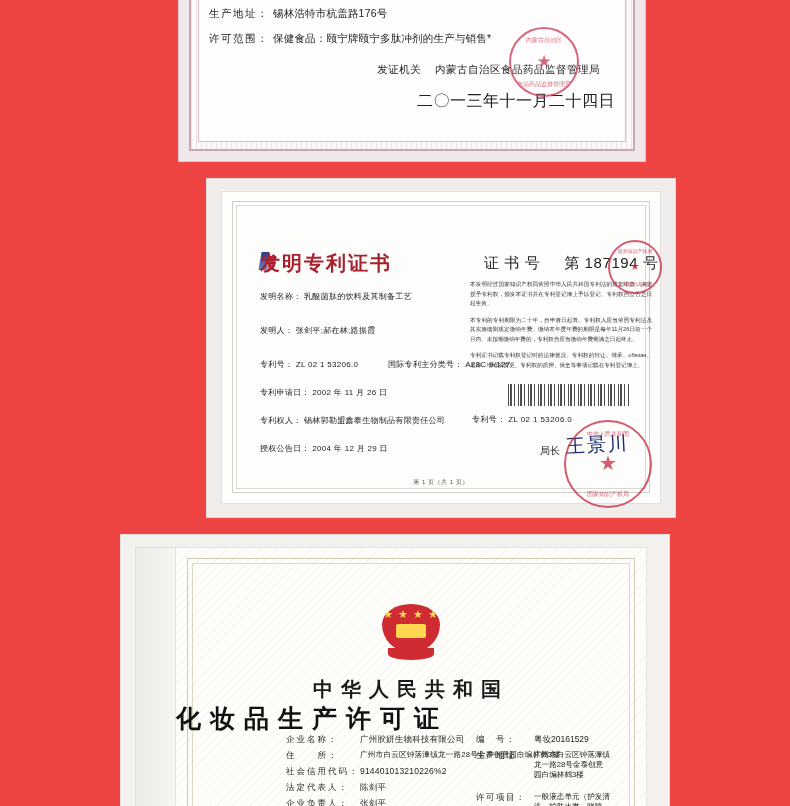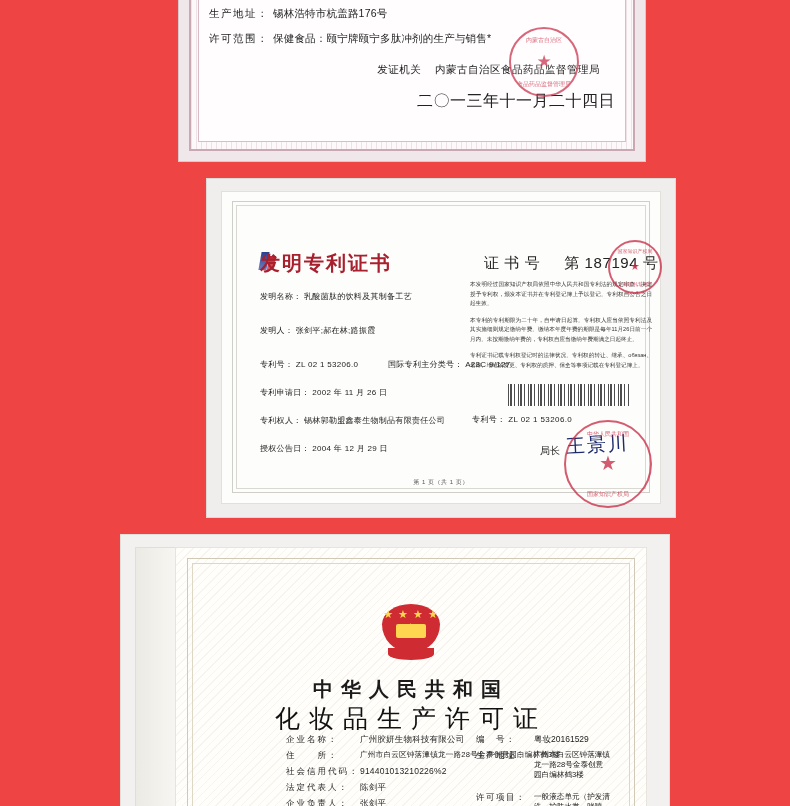--- a/index.html
+++ b/index.html
@@ -387,24 +387,23 @@
     font-family: "DejaVu Serif", serif;
     font-size: 20px;
     font-weight: bold;
     letter-spacing: 8px;
     color: #1b1b1b;
   }
   .c3-title2 {
     position: absolute;
     left: 0; right: 0;
     top: 154px;
-    text-align: center;
     font-family: "DejaVu Serif", serif;
     font-size: 25px;
-    font-weight: normal;
+    font-weight: bold;
     letter-spacing: 9px;
     color: #111;
   }
   .c3-rows {
     position: absolute;
     left: 110px;
     top: 186px;
     right: 46px;
     font-size: 8.5px;
     line-height: 11px;

